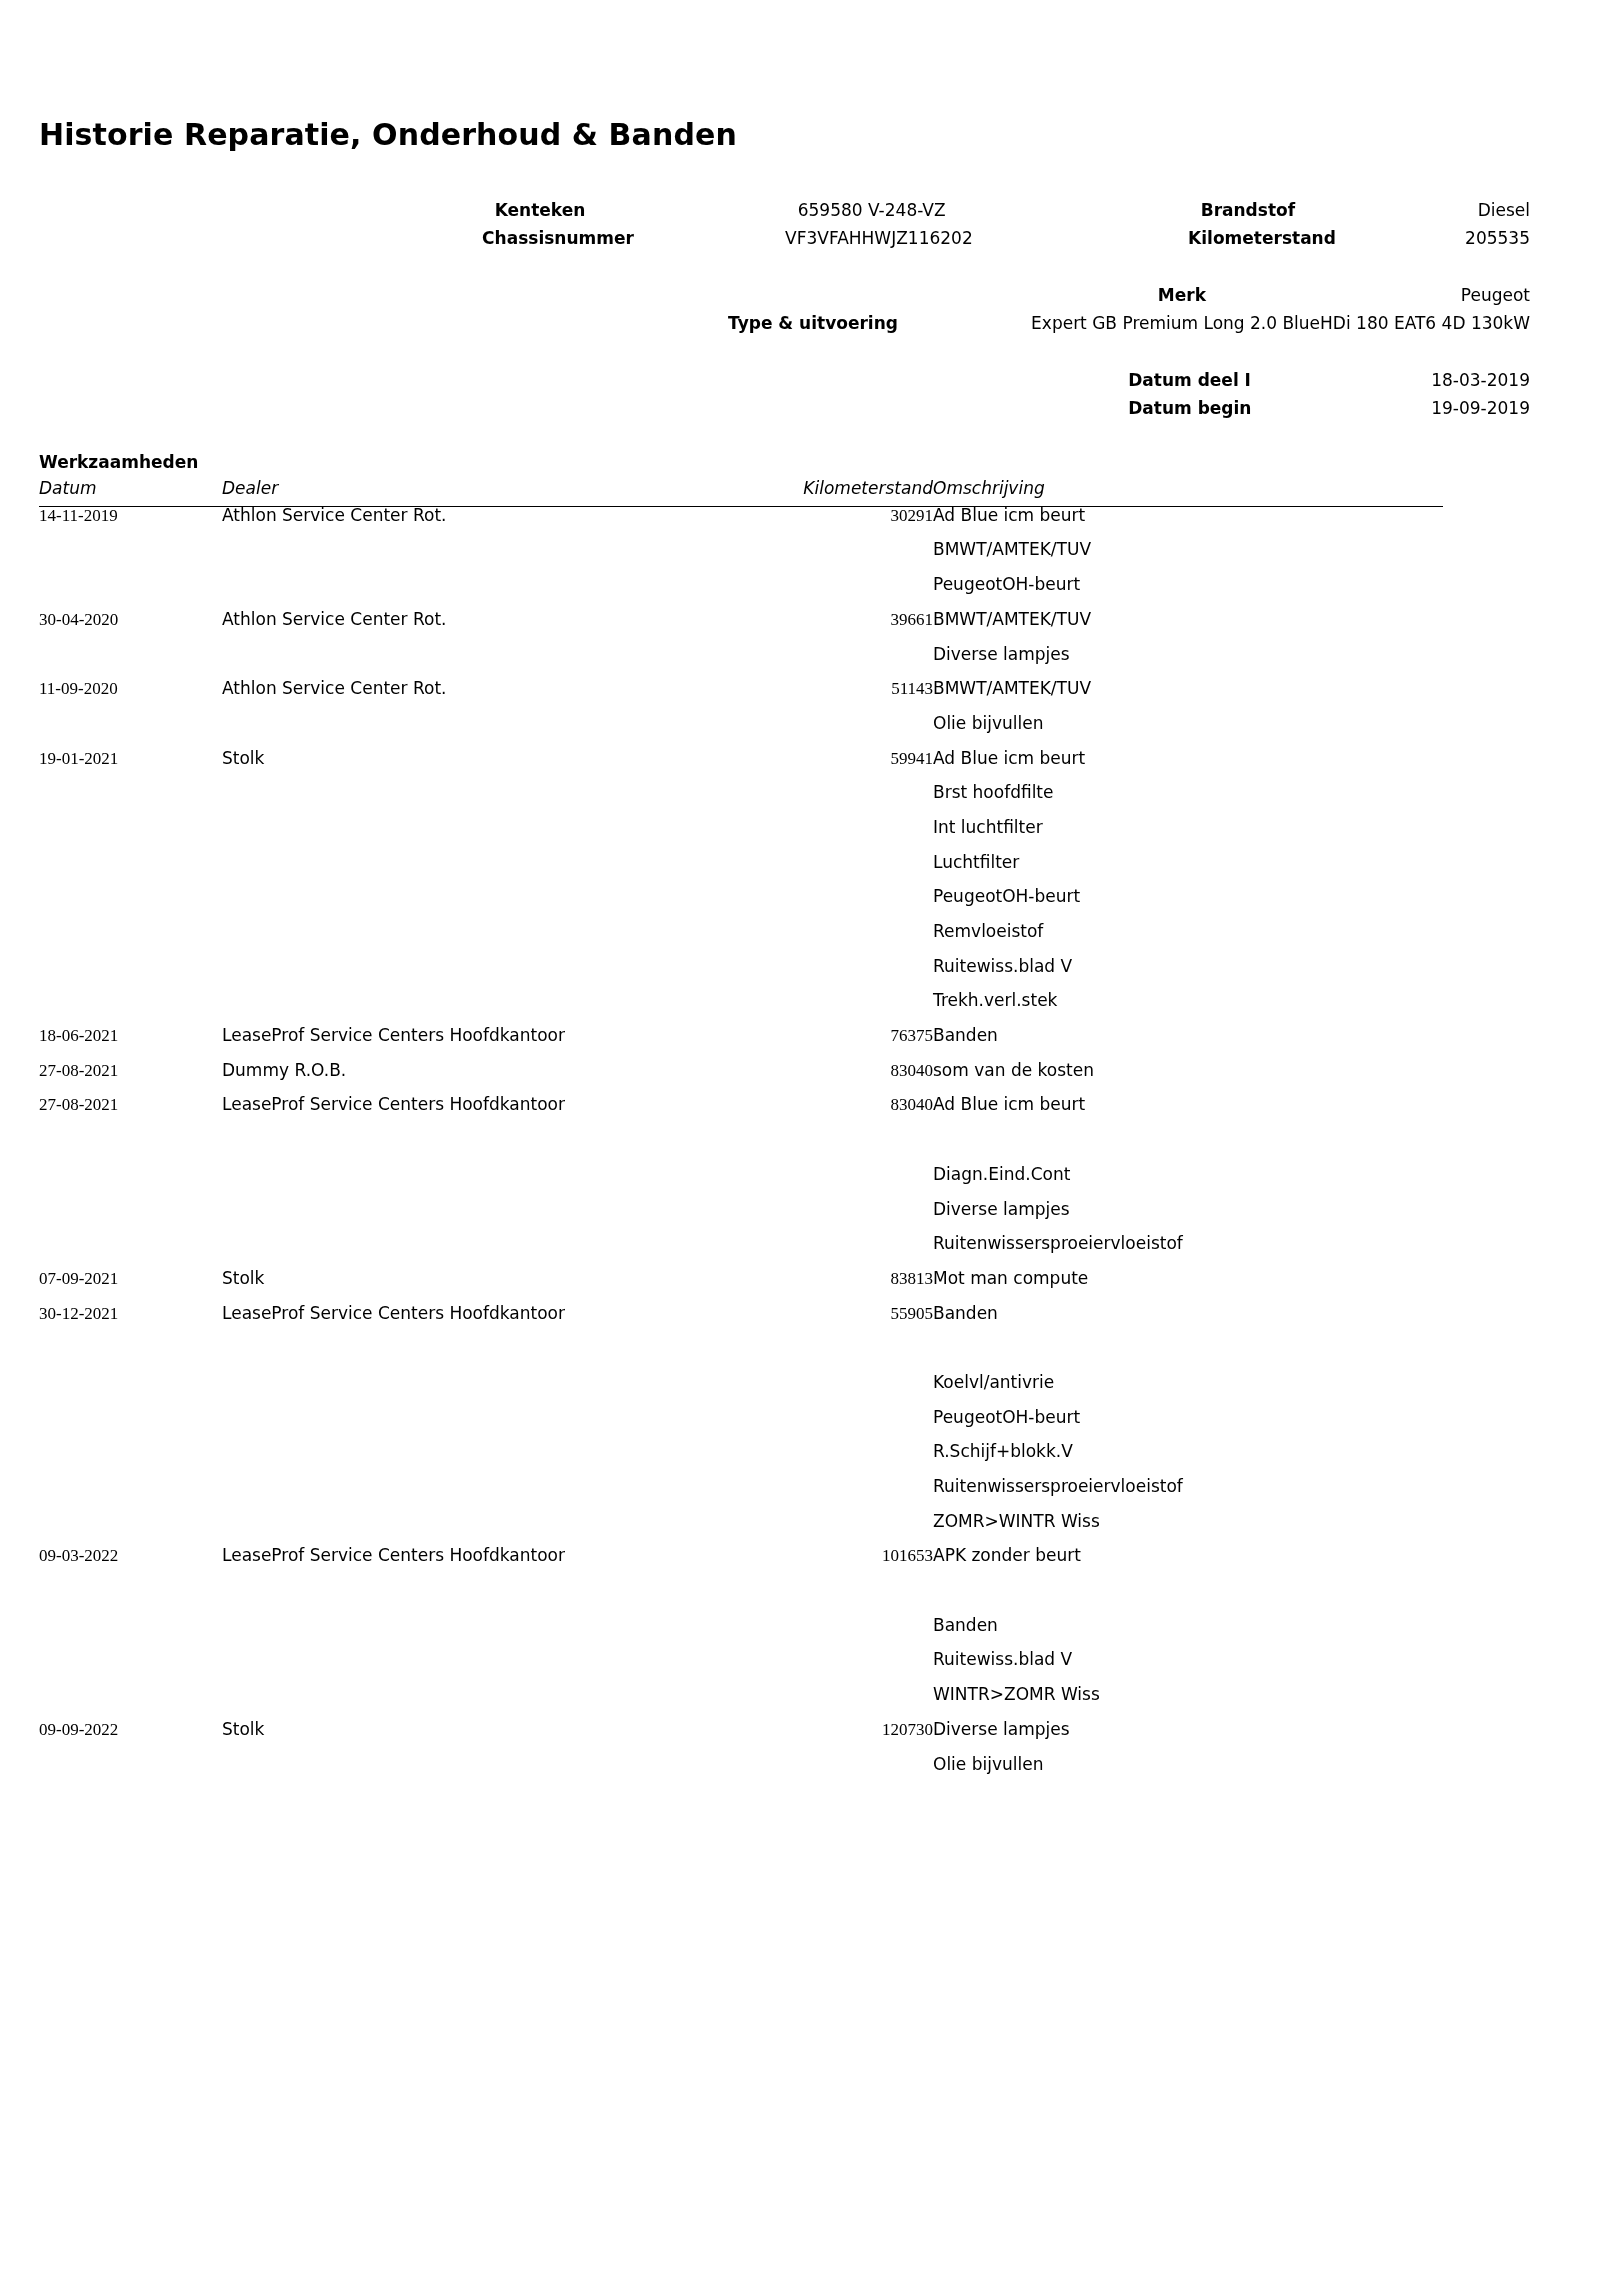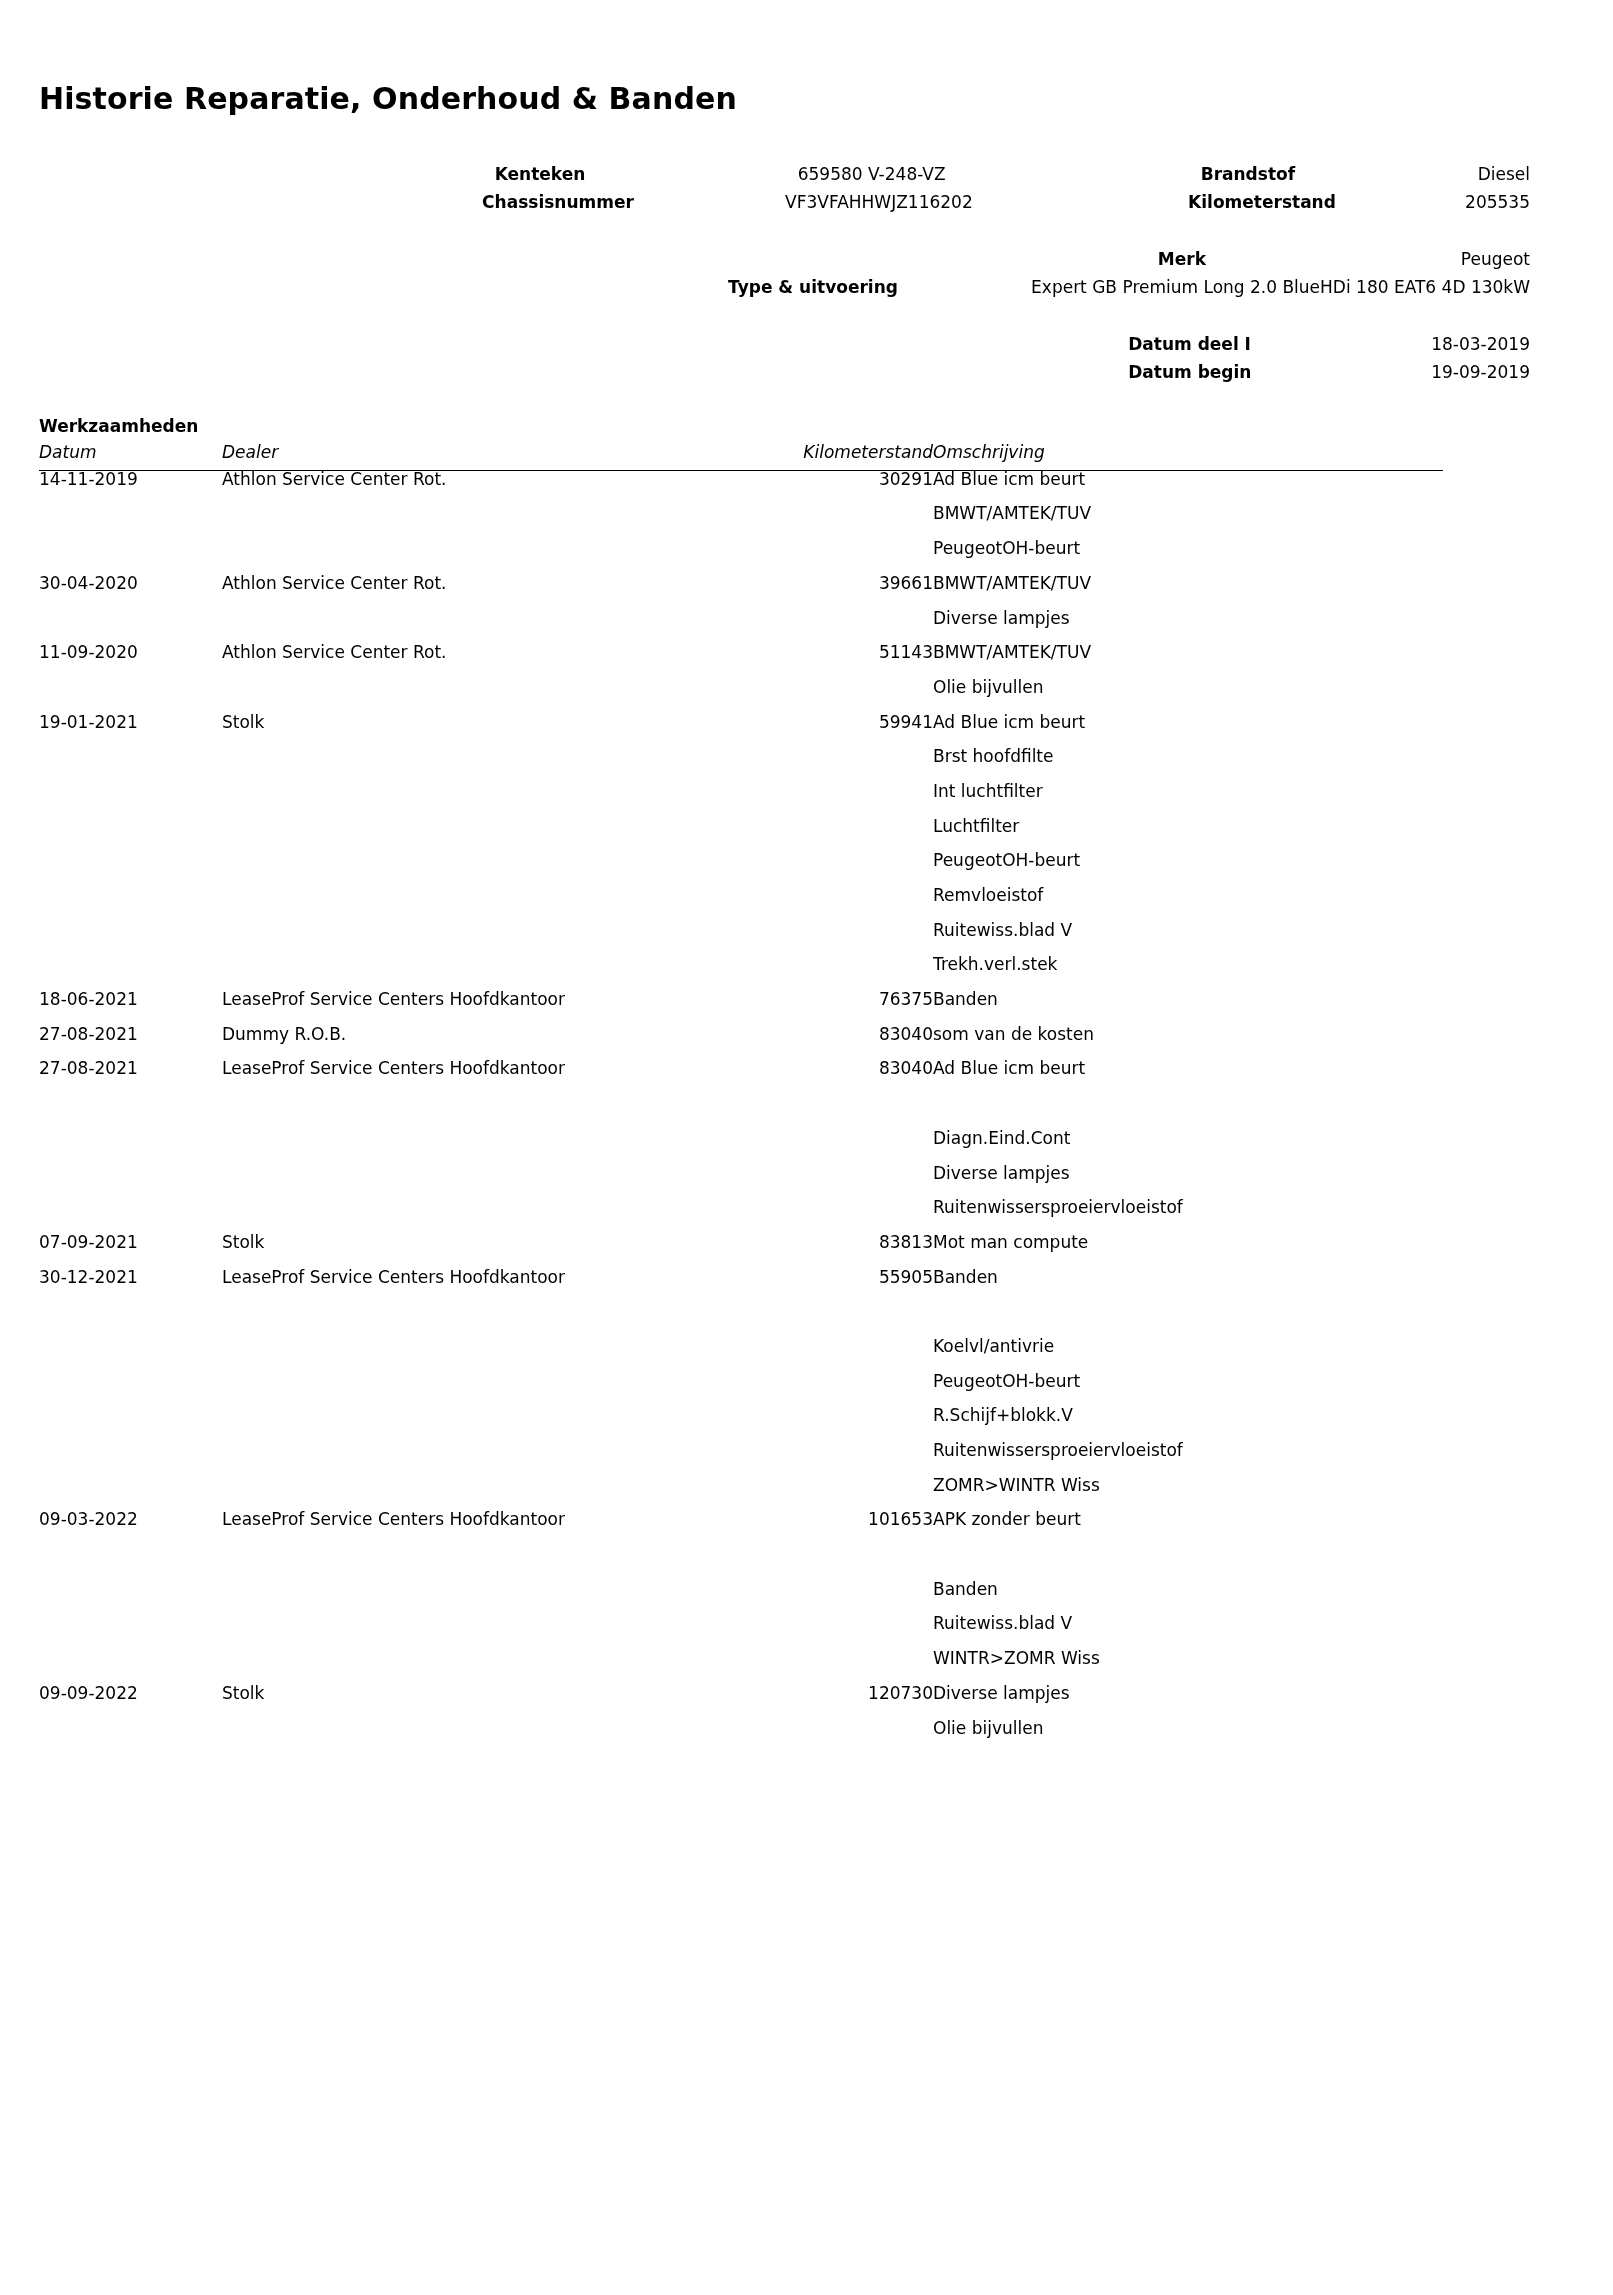--- a/index.html
+++ b/index.html
@@ -12,21 +12,21 @@
     min-height: 2295px;
     font-family: "DejaVu Sans", sans-serif;
     color: #000000;
     -webkit-font-smoothing: antialiased;
   }
   .page {
     position: relative;
     width: 1614px;
     min-height: 2295px;
     box-sizing: border-box;
-    padding: 81px 84px 67px 39px;
+    padding: 117px 84px 67px 39px;
   }
   .doc-title {
     font-size: 30px;
     font-weight: bold;
     letter-spacing: 0.1px;
     margin: 0 0 44px 0;
     line-height: 1.2;
   }
   
   .info-block {
@@ -89,20 +89,21 @@
   table.work td {
     vertical-align: top;
     padding: 0;
     line-height: 1.0;
   }
   .row-first td {
     padding-top: 9.2px;
   }
   .cell-datum, .cell-km {
     white-space: nowrap;
+    font-family: Liberation Serif, serif;
   }
   .cell-dealer {
     line-height: 1.28;
     padding-right: 17px;
   }
   .omschr-line {
     line-height: 1.0;
     padding-bottom: 17.7px;
     white-space: nowrap;
   }

